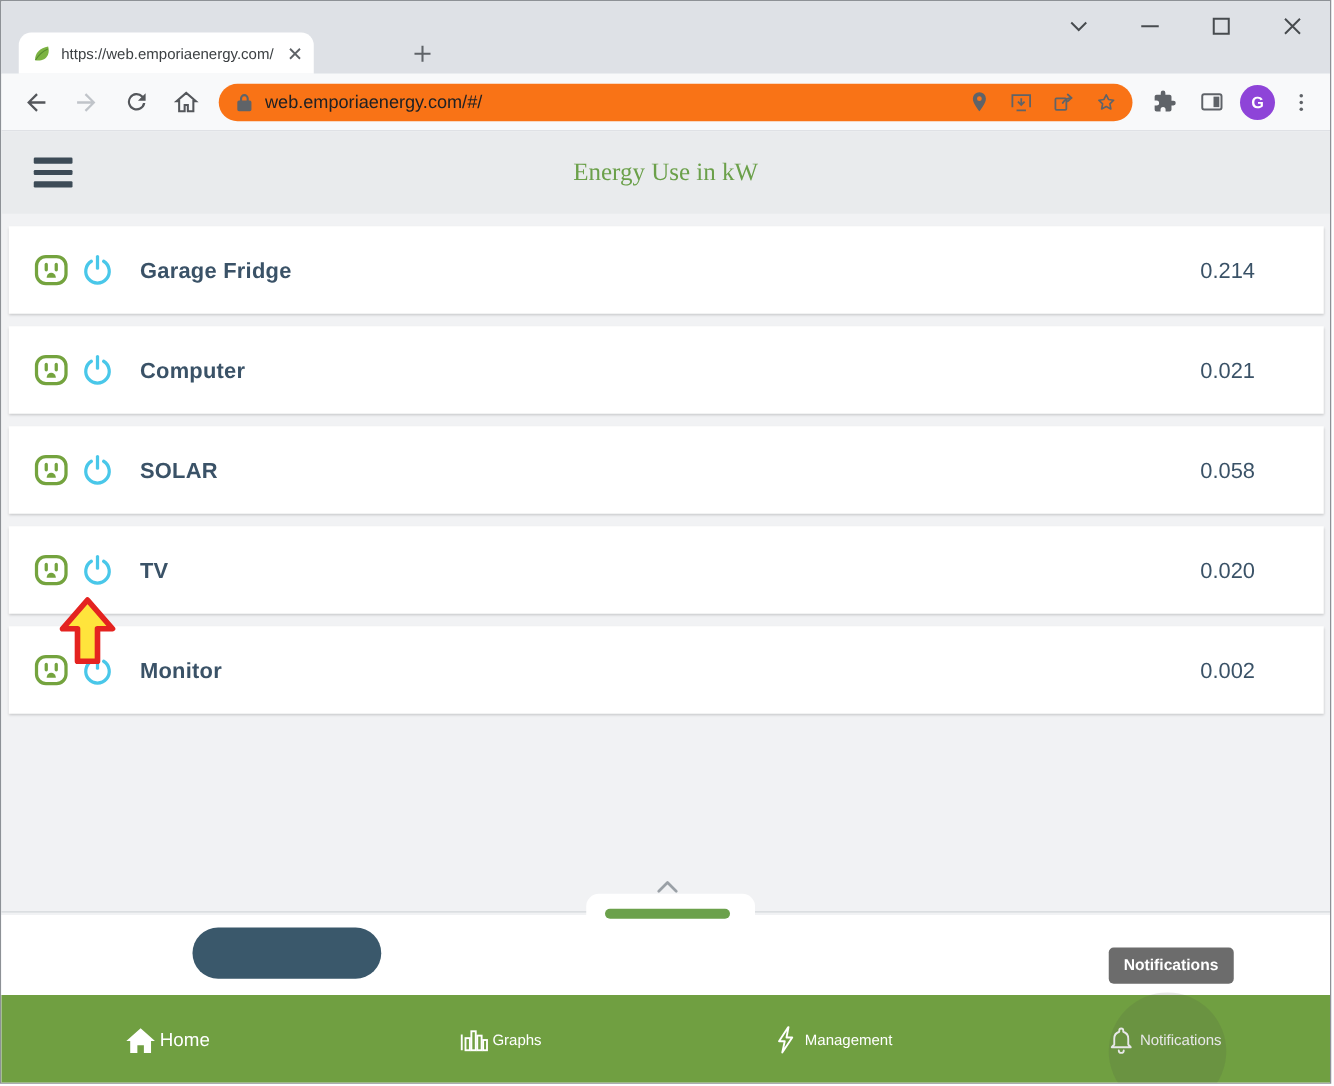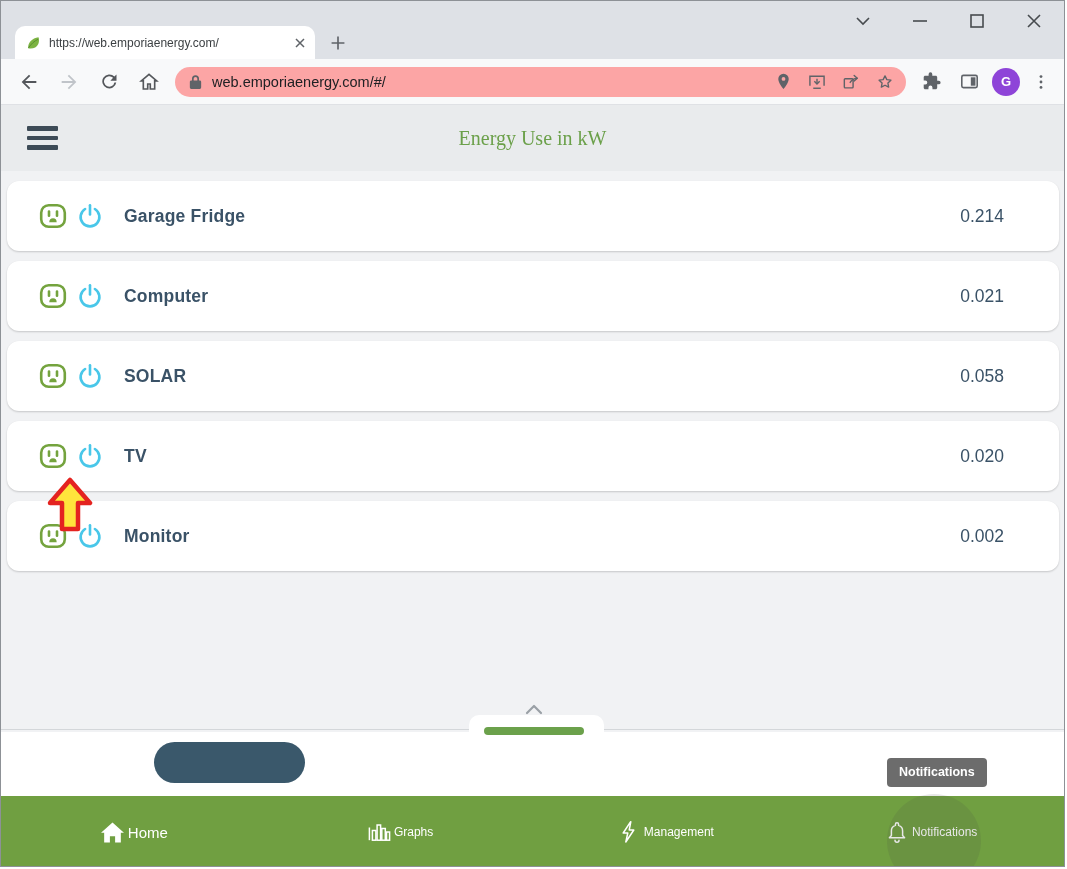--- a/index.html
+++ b/index.html
@@ -1,45 +1,45 @@
 <!DOCTYPE html>
 <html><head>
 <meta charset="utf-8">
 <style>
   * { box-sizing: border-box; }
   body { margin:0; font-family:"Liberation Sans", sans-serif; background:#fff; }
   .window { position:relative; width:1065px; height:867px; border:1px solid #8d9196; background:#fff; overflow:hidden; }
 
   
   .tabstrip { position:absolute; top:0; left:0; right:0; height:58px; background:#dee1e6; }
-  .tab { position:absolute; left:14px; top:25px; width:300px; height:33px; background:#fff; border-radius:10px 10px 0 0; display:flex; align-items:center; padding:0 6px 0 10px; }
+  .tab { position:absolute; left:14px; top:25px; width:236px; height:33px; background:#fff; border-radius:10px 10px 0 0; display:flex; align-items:center; padding:0 6px 0 10px; }
   .tab-title { flex:1; font-size:12px; color:#3c4043; white-space:nowrap; overflow:hidden; margin-left:8px; }
   .icon-btn { display:flex; align-items:center; justify-content:center; background:none; border:none; padding:0; cursor:pointer; }
   .tab-close { width:18px; height:18px; border-radius:50%; }
   .newtab { position:absolute; left:324px; top:29px; width:26px; height:26px; }
   .win-controls { position:absolute; right:2px; top:4px; display:flex; }
   .win-btn { width:57px; height:32px; display:flex; align-items:center; justify-content:center; background:none; border:none; }
 
   
   .toolbar { position:absolute; top:58px; left:0; right:0; height:46px; background:#f8f9fa; border-bottom:1px solid #dfe1e5; display:flex; align-items:center; padding:0 6px 0 8px; }
   .tb-btn { width:40px; height:40px; border-radius:50%; }
-  .urlbar { flex:1; height:30px; background:#fca5a5; border-radius:15px; margin:0 6px; display:flex; align-items:center; padding:0 4px 0 14px; }
+  .urlbar { flex:1; height:30px; background:#f97316; border-radius:15px; margin:0 6px; display:flex; align-items:center; padding:0 4px 0 14px; }
   .url-text { flex:1; font-size:14.5px; color:#202124; margin-left:10px; white-space:nowrap; overflow:hidden; }
   .pill-btn { width:34px; height:28px; }
   .avatar { width:28px; height:28px; border-radius:50%; background:#8e44d8; color:#fff; font-size:13px; font-weight:bold; display:flex; align-items:center; justify-content:center; margin:0 4px; }
 
   
   .app { position:absolute; top:104px; left:0; right:0; bottom:0; background:#f1f2f4; }
   .app-header { position:relative; height:66px; background:#e9ebed; display:flex; align-items:center; justify-content:center; }
   .hamburger { position:absolute; left:20px; top:17px; width:32px; height:32px; display:flex; flex-direction:column; justify-content:center; gap:5px; background:none; border:none; cursor:pointer; }
   .hamburger i { display:block; width:31px; height:4.5px; background:#3d4b57; border-radius:1px; }
   .app-title { font-size:20px; font-weight:500; color:#6ba04a;font-family:Liberation Serif, serif; }
 
   .rows { position:absolute; top:66px; left:0; right:0; height:559px; border-bottom:1px solid #d4d7da; overflow:hidden; }
-  .row { margin:10px 5px 0 6px; height:70px; background:#fff; border-radius:12px; box-shadow:0 1px 2px rgba(0,0,0,.18); display:flex; align-items:center;padding-left:12px; }
+  .row { margin:10px 5px 0 6px; height:70px; background:#fff; border-radius:0; box-shadow:0 1px 2px rgba(0,0,0,.18); display:flex; align-items:center; }
   .outlet { margin-left:20px; width:28px; height:28px; color:#74a33e; }
   .power  { margin-left:9px; width:28px; height:28px; cursor:pointer; background:none; border:none; padding:0; }
   .dev-name  { margin-left:20px; font-size:17.5px; font-weight:600; color:#3a5267; letter-spacing:.2px; }
   .dev-value { margin-left:auto; margin-right:55px; font-size:17.5px; color:#3a5267; }
 
   .notch  { position:absolute; left:468px; top:610px; width:135px; height:18px; background:#fff; border-radius:10px 10px 0 0; z-index:2; }
   .chevron-up { position:absolute; left:523px; top:598px; z-index:3; background:none; border:none; padding:0; }
   .handle { position:absolute; left:483px; top:622px; width:100px; height:8px; background:#6ba14b; border-radius:4px; z-index:3; cursor:grab; }
 
   .bottom-panel { position:absolute; left:0; right:0; top:627px; height:64px; background:#fff; display:flex; align-items:stretch; z-index:1; }

